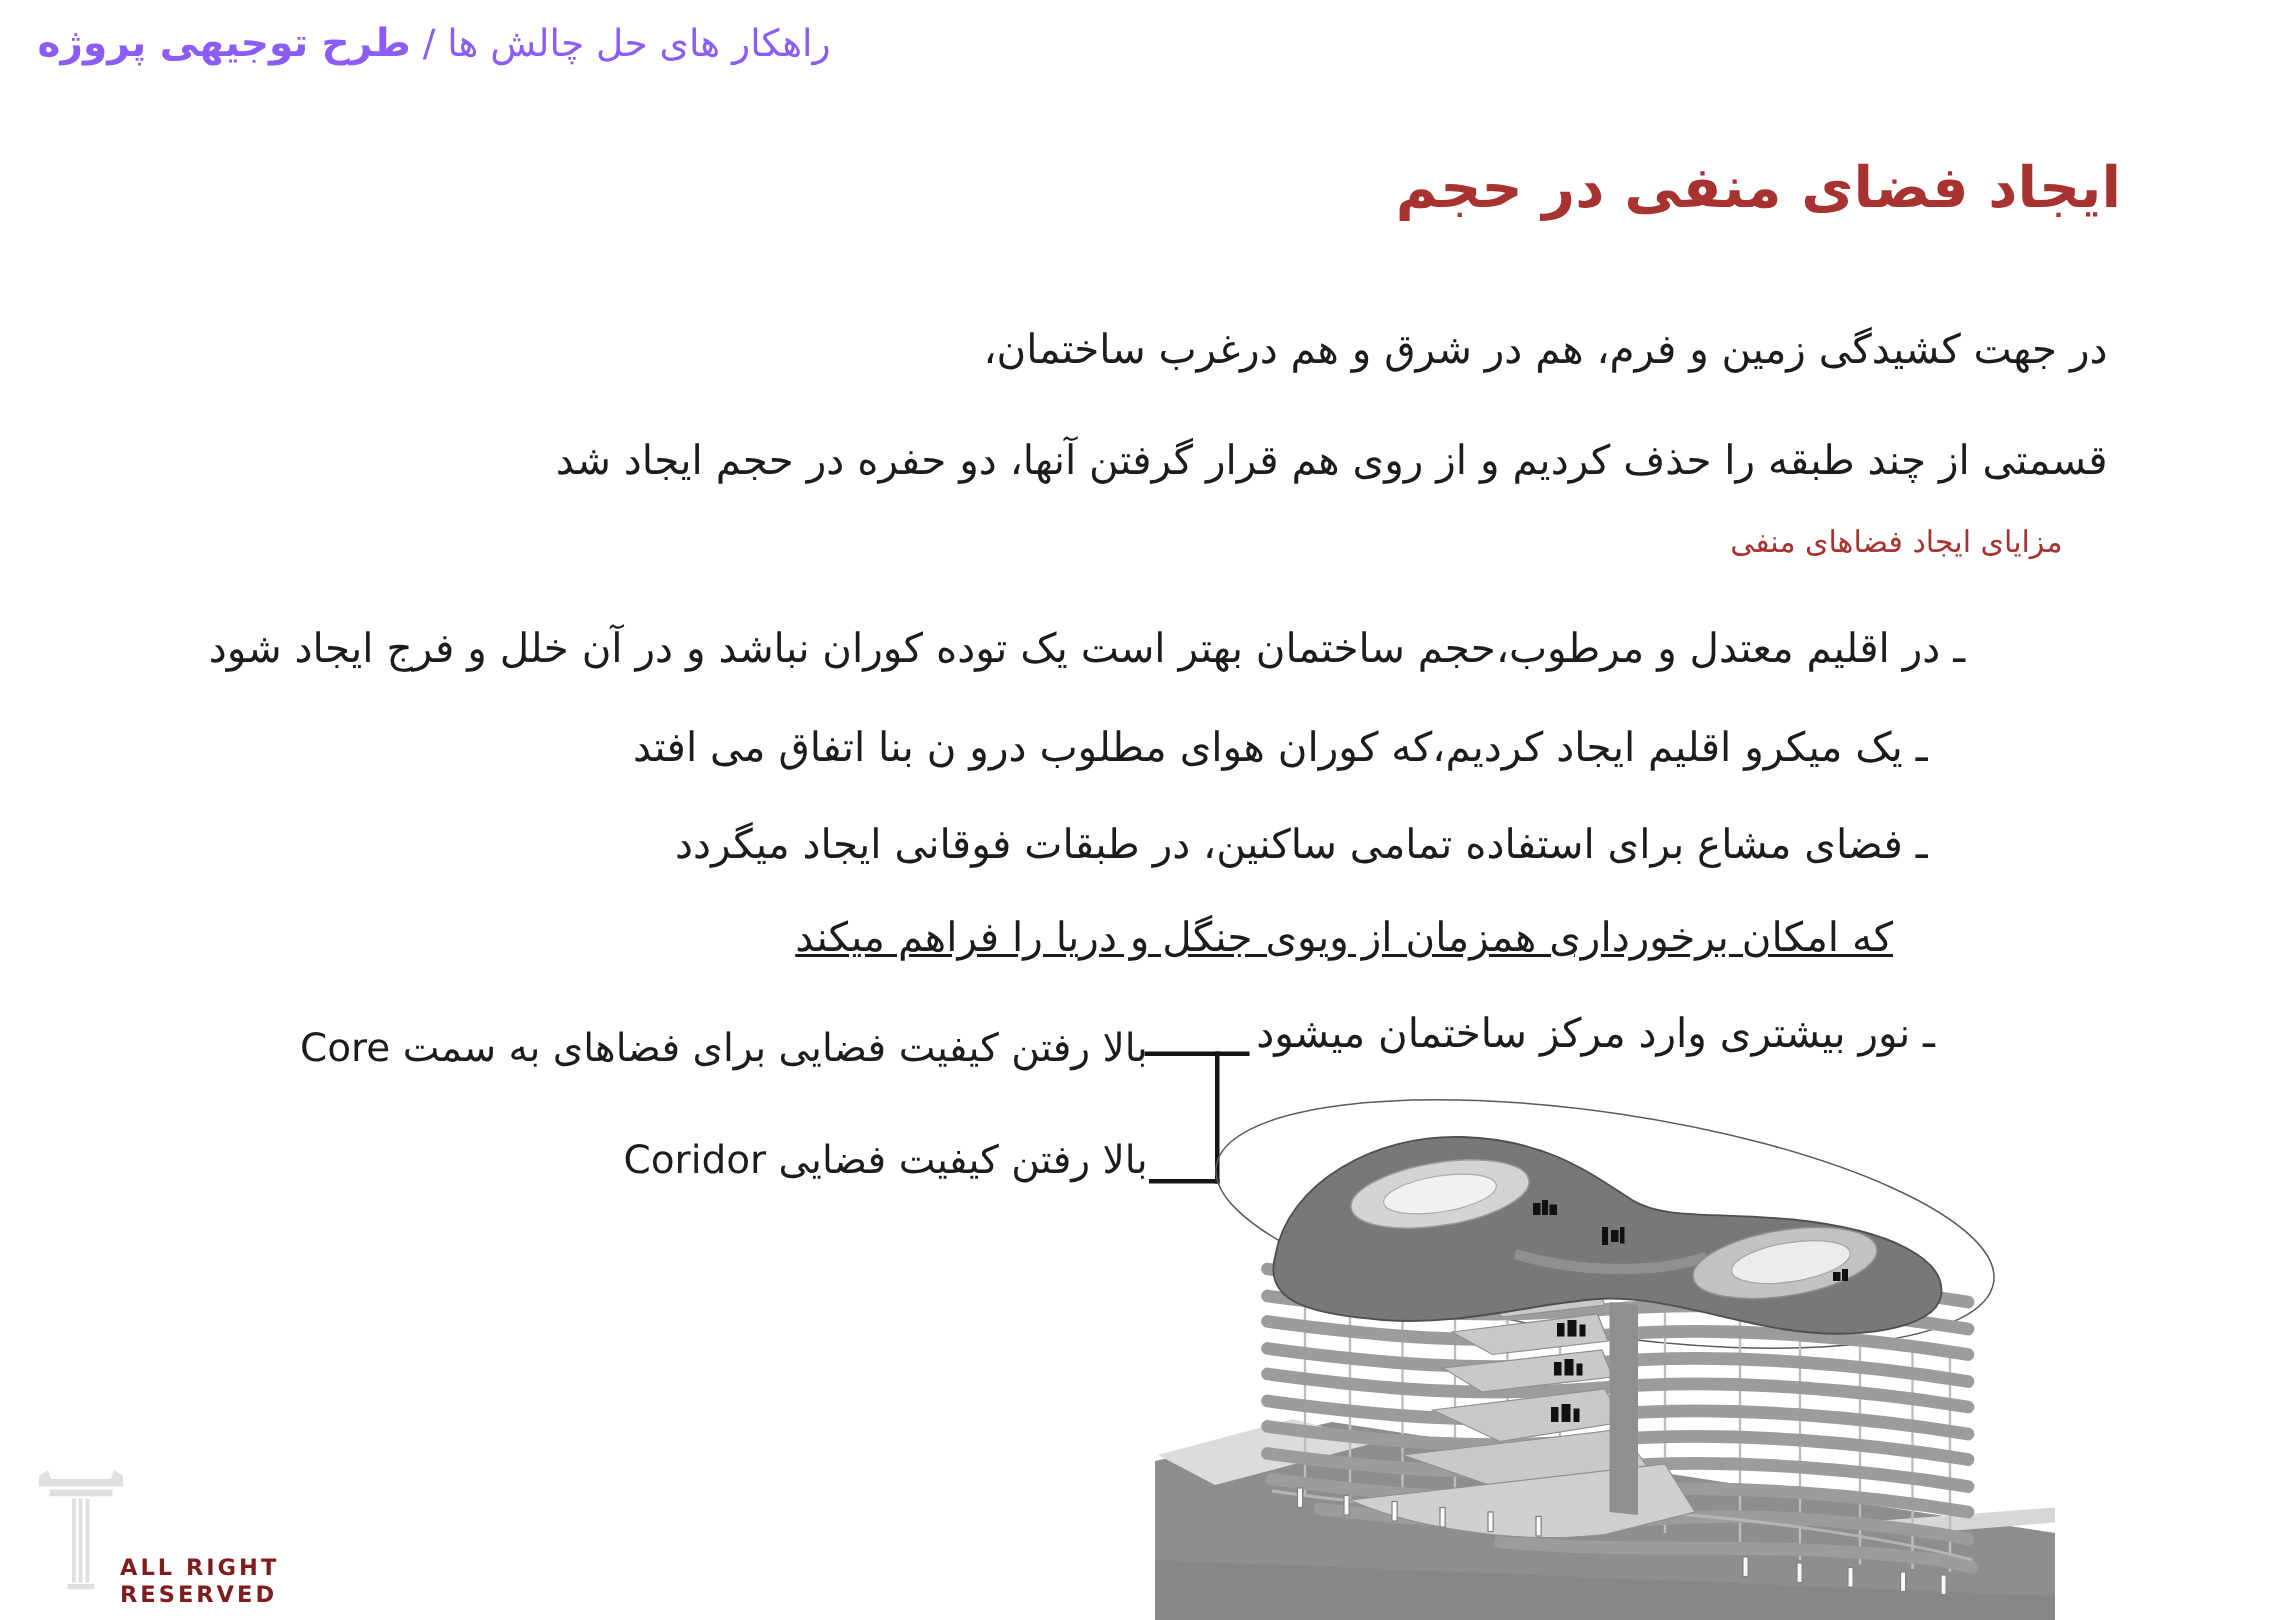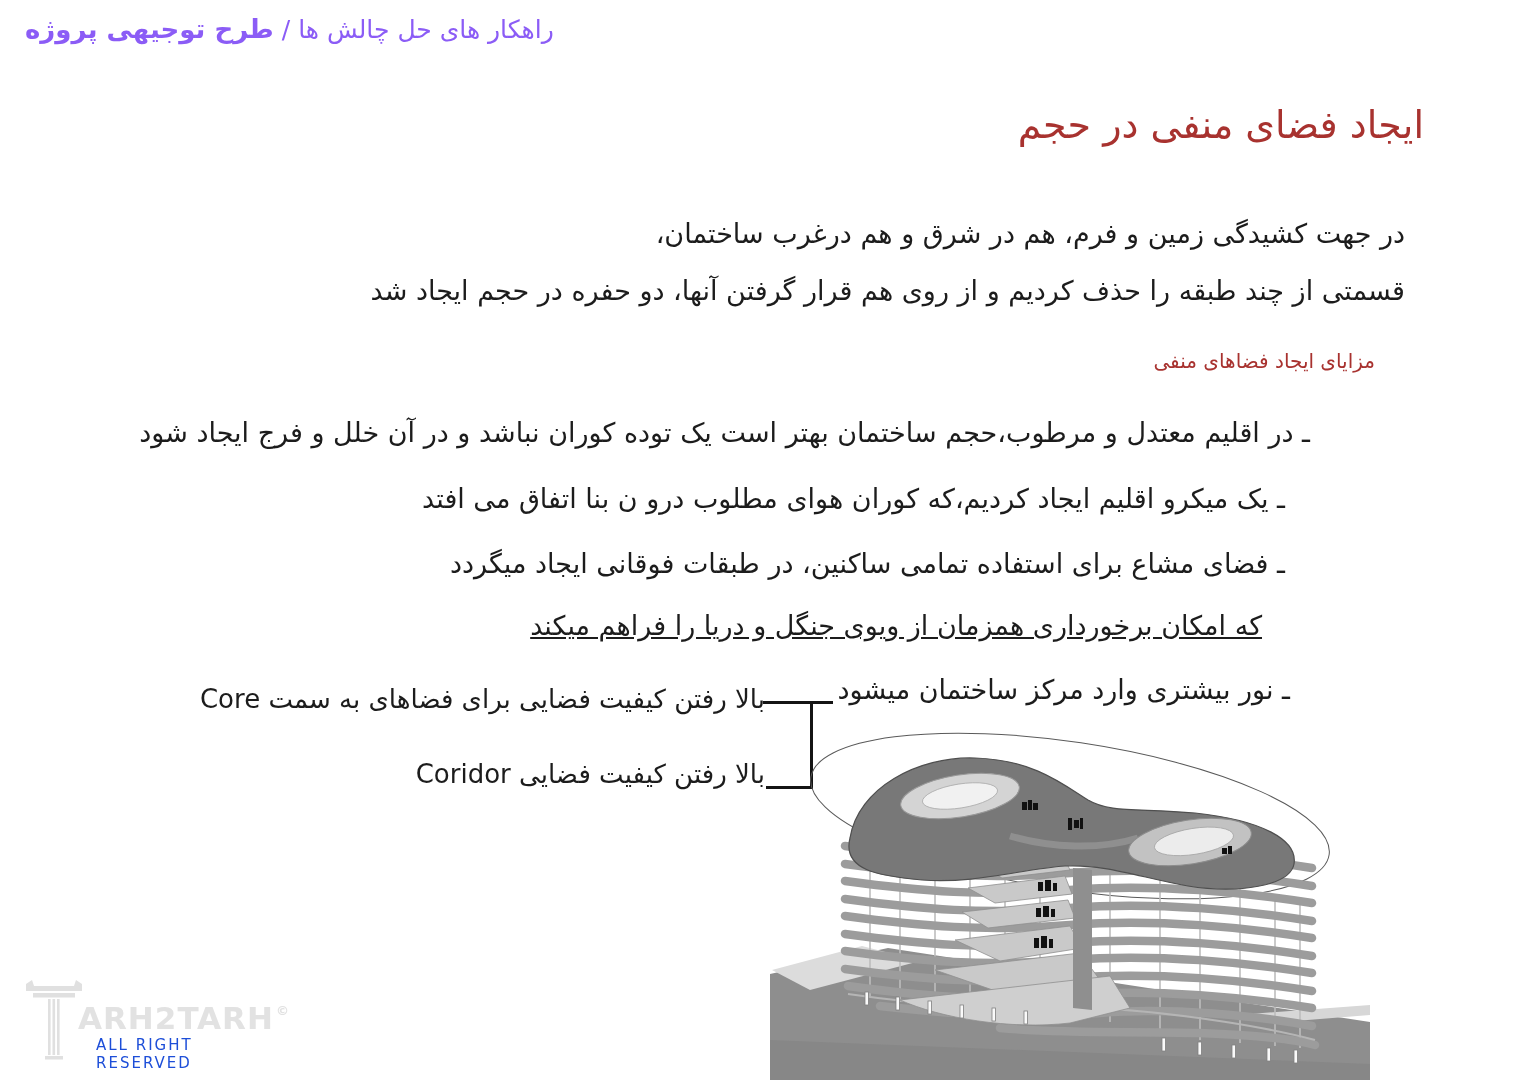--- a/index.html
+++ b/index.html
@@ -8,27 +8,27 @@
     font-family:"DejaVu Sans","Liberation Sans",sans-serif;color:#1c1c1c;
   }
   .abs{position:absolute;}
   .rtl{direction:rtl;unicode-bidi:plaintext;white-space:nowrap;}
 
   
   .header{left:25px;top:14px;font-size:25px;color:#8b5cf6;}
   .header b{font-size:26px;}
 
   
-  .t-title{right:104px;top:103px;font-size:38px;color:#a8322f;font-weight:normal;margin:0;}
+  .t-title{right:114px;top:103px;font-size:38px;color:#a8322f;font-weight:bold;margin:0;}
   .t-sub{right:153px;top:349px;font-size:20px;color:#a8322f;}
 
   
   .bodyline{font-size:27px;color:#1c1c1c;}
   .t-intro1{right:123px;top:218px;margin-left:15px;}
-  .t-intro2{right:123px;top:275px;}
+  .t-intro2{right:123px;top:292px;}
   .t-b1{right:218px;top:417px;}
   .t-b2{right:243px;top:483px;}
   .t-b3{right:243px;top:548px;}
   .t-b4{right:266px;top:610px;text-decoration:underline;}
   .t-b5{right:238px;top:674px;}
 
   
   .t-core{right:763px;top:684px;font-size:26px;}
   .t-cor{right:763px;top:759px;font-size:26px;}
 
@@ -38,21 +38,21 @@
   .br-vert{left:810px;top:701px;width:3px;height:88px;}
   .br-bot{left:766px;top:786px;width:47px;height:3px;}
 
   
   .building{left:770px;top:718px;width:600px;height:362px;}
 
   
   .logo{left:26px;top:980px;width:240px;height:90px;color:#e2e2e2;}
   .logo .brand{position:absolute;left:52px;top:20px;font-size:31px;font-weight:bold;letter-spacing:1px;color:#e2e2e2;}
   .logo .copy{font-size:13px;position:relative;top:-14px;margin-left:2px;}
-  .logo .tagline{position:absolute;left:70px;top:56px;font-size:15px;font-weight:normal;letter-spacing:2px;color:#1d4ed8;}
+  .logo .tagline{position:absolute;left:54px;top:56px;font-size:15px;font-weight:bold;letter-spacing:2px;color:#7f1d1d;}
 </style>
 </head>
 <body>
 
 <div class="abs rtl header">
   <span>راهکار های حل چالش ها / </span>
   <b>طرح توجیهی پروژه</b>
 </div>
 
 <h1 class="abs rtl t-title">ایجاد فضای منفی در حجم</h1>
@@ -185,15 +185,14 @@
       <path d="M 0,6 L 56,6 L 56,11 L 0,11 L 0,6 Z"></path>
       <path d="M 0,4 L 6,0 L 8,6 L 0,6 Z"></path>
         <path d="M 56,4 L 50,0 L 48,6 L 56,6 Z"></path>
       <rect x="7" y="13" width="42" height="4.5"></rect>
       <rect x="22" y="19" width="2.6" height="56"></rect>
       <rect x="26.5" y="19" width="2.6" height="56"></rect>
       <rect x="31" y="19" width="2.6" height="56"></rect>
       <rect x="19" y="76" width="18" height="3.5"></rect>
     </g>
   </svg>
-  <div class="brand"><span>ARH2TARH</span><span class="copy">©</span></div>
   <div class="tagline">ALL RIGHT RESERVED</div>
 </div>
 
 </body></html>

